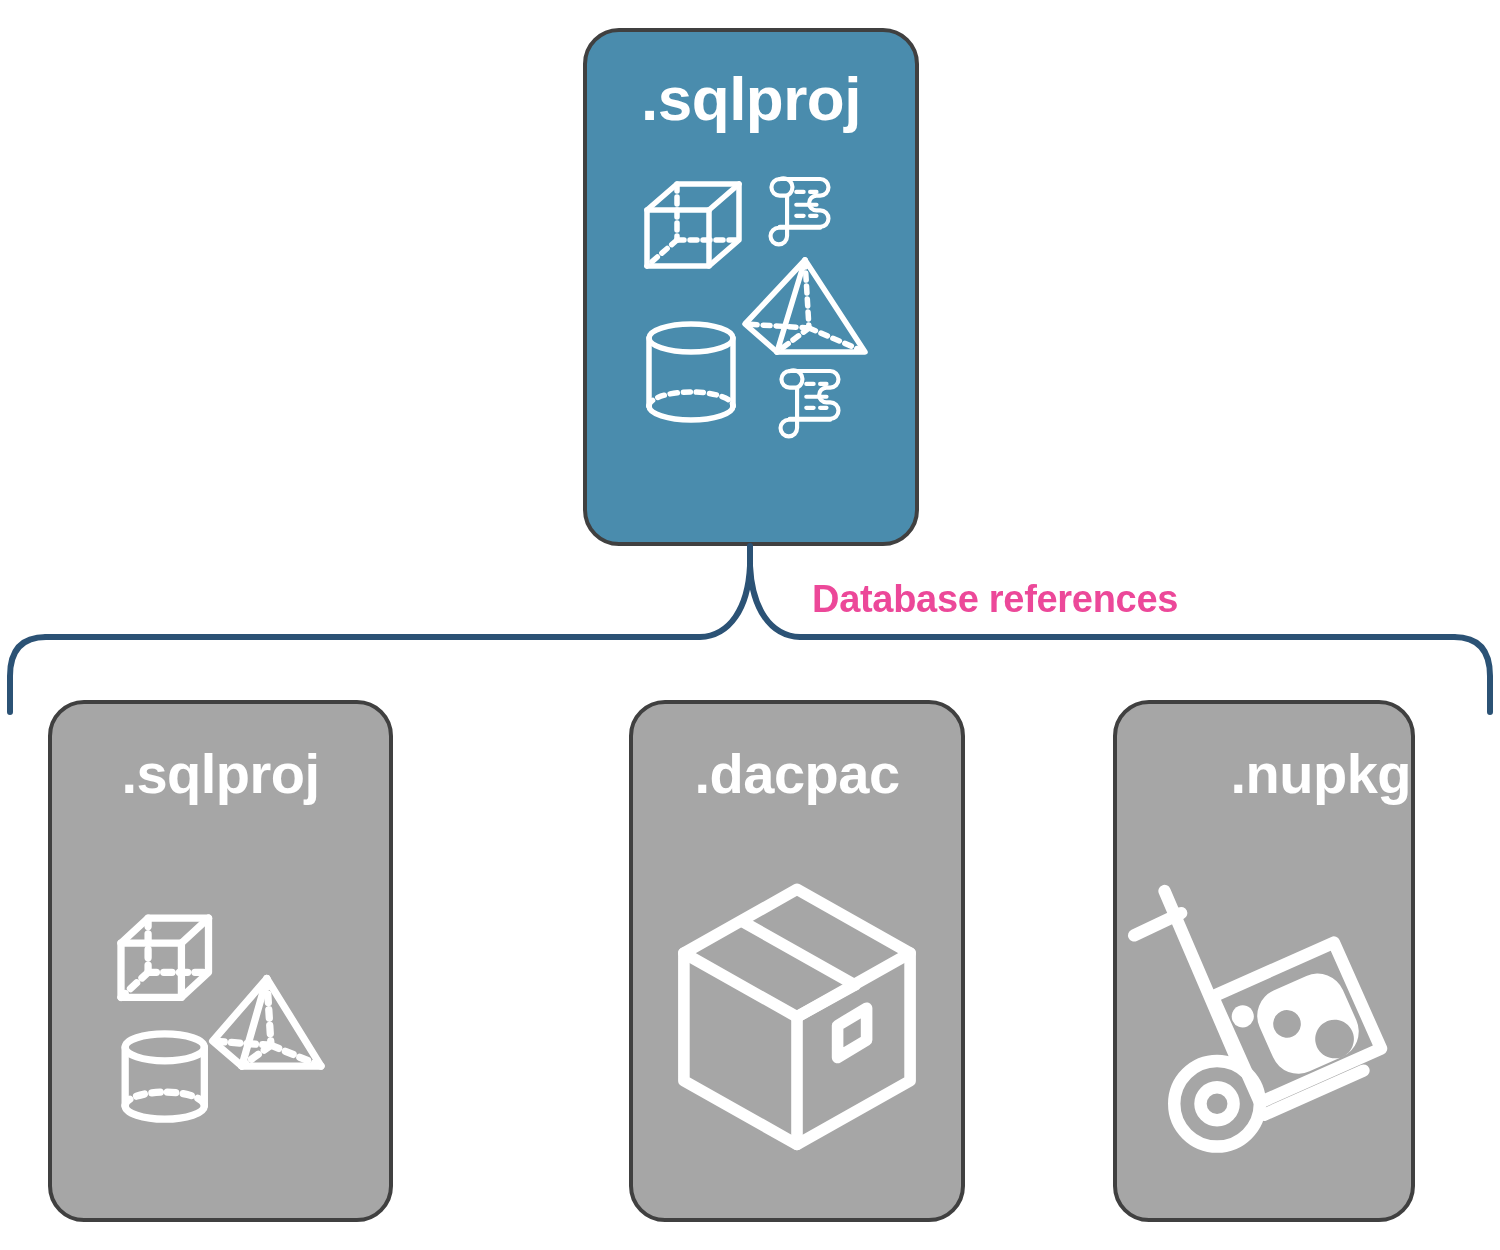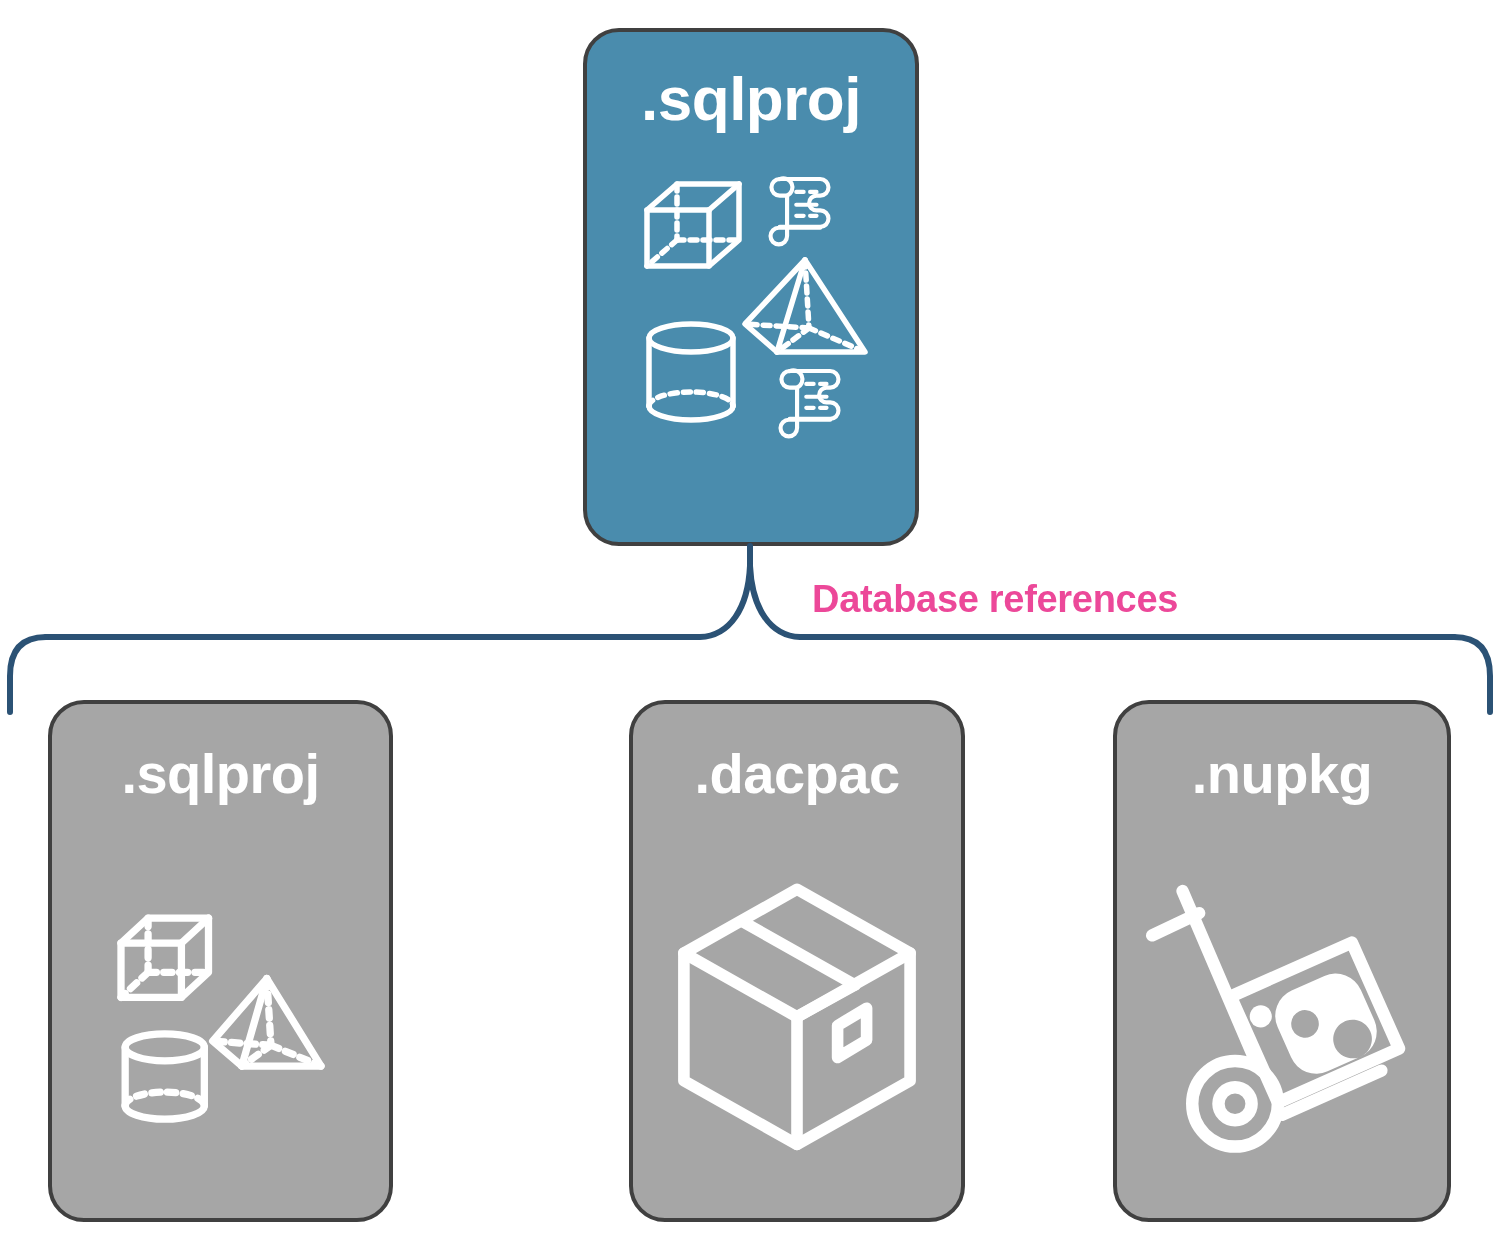--- a/index.html
+++ b/index.html
@@ -70,22 +70,23 @@
   #child-dacpac {
     left: 583px;
     top: 700px;
     width: 336px;
     height: 522px;
     margin-left: 46px;
   }
   #child-nupkg {
     left: 1113px;
     top: 700px;
-    width: 338px;
+    width: 302px;
     height: 522px;
+    align-items: flex-end;
   }
   .child .node-title {
     font-size: 56px;
     margin-top: 42px;
   }
   .child-icons {
     position: absolute;
     left: 0;
     top: 130px;
     width: 100%;

